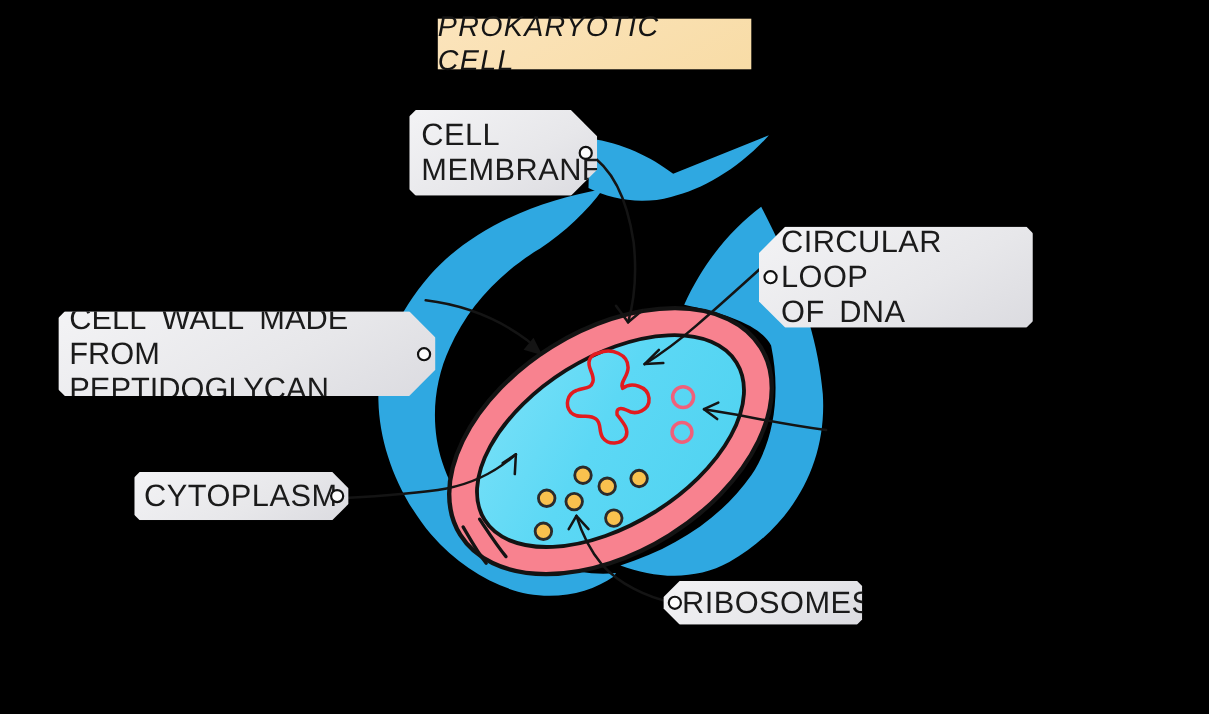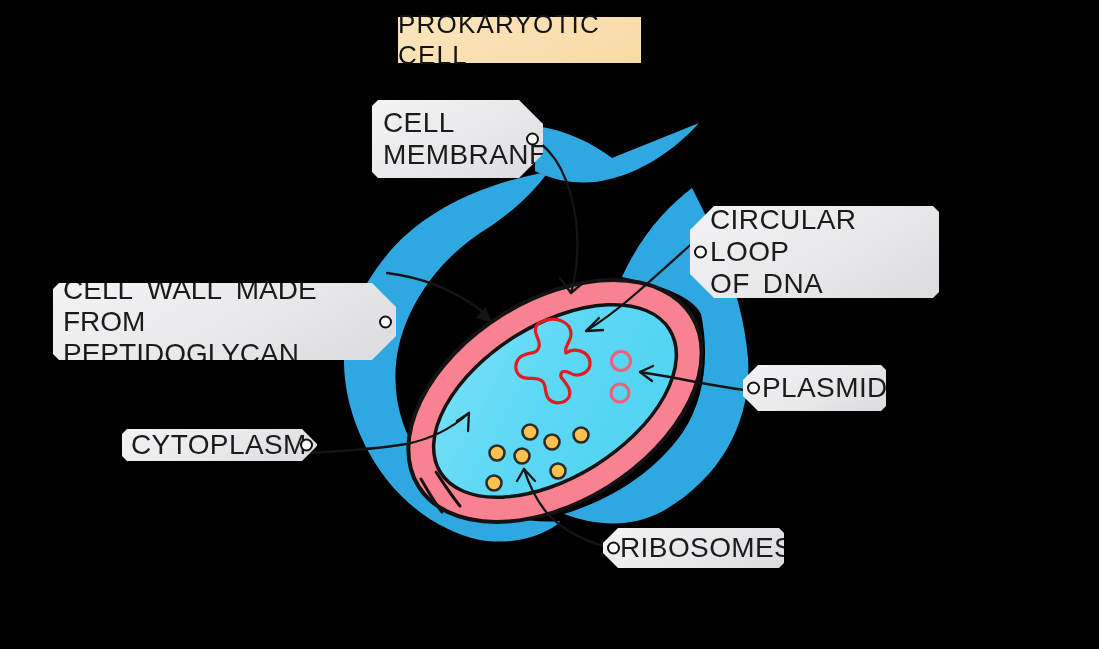--- a/index.html
+++ b/index.html
@@ -30,23 +30,23 @@
              calc(100% - 15px) 100%,5px 100%,0 calc(100% - 5px));}
   .tag-left.small{clip-path:polygon(15px 0,calc(100% - 5px) 0,100% 5px,100% calc(100% - 5px),
             calc(100% - 5px) 100%,15px 100%,0 calc(100% - 15px),0 15px);}
   .tag-text{font-size:28px;line-height:32px;letter-spacing:.4px;word-spacing:5px;
             color:#1b1b1b;white-space:pre-line;}
   .hole{position:absolute;width:9px;height:9px;border:2.5px solid #111;border-radius:50%;
         background:#fcfcfc;top:50%;transform:translateY(-50%);}
   .hole-r{right:4px;} .hole-l{left:4px;}
 
   
-  .title-box{position:absolute;left:398px;top:17px;width:243px;height:46px;
+  .title-box{position:absolute;left:398px;top:17px;width:285px;height:46px;
              background:linear-gradient(150deg,#FBE4BC 0%,var(--title_peach,#F8DCA6) 100%);
-             display:flex;align-items:center;justify-content:flex-start;}
+             display:flex;align-items:center;justify-content:flex-start;font-style:italic;}
   .title-text{font-size:26px;letter-spacing:1.2px;word-spacing:10px;color:#141414;}
 </style>
 </head>
 <body>
 
 <div class="stage">
 
   <svg viewBox="0 0 1099 649" width="1099" height="649">
     <defs>
       <linearGradient id="cytGrad" x1="0%" y1="0%" x2="100%" y2="100%">
@@ -156,26 +156,22 @@
 FROM PEPTIDOGLYCAN</span>
     <span class="hole hole-r"></span>
   </div>
 
   <div class="tag tag-left" style="left:690px;top:206px;width:249px;height:92px;">
     <span class="tag-text" style="padding-left:20px;">CIRCULAR LOOP
 OF DNA</span>
     <span class="hole hole-l"></span>
   </div>
 
-  <div class="tag tag-left small" style="left:743px;top:365px;width:143px;height:46px;">
-    <span class="tag-text" style="padding-left:19px;">PLASMID</span>
-    <span class="hole hole-l"></span>
-  </div>
 
-  <div class="tag tag-right small" style="left:122px;top:429px;width:195px;height:32px;">
+  <div class="tag tag-right small" style="left:122px;top:429px;width:195px;height:44px;">
     <span class="tag-text" style="padding-left:9px;">CYTOPLASM</span>
     <span class="hole hole-r"></span>
   </div>
 
   <div class="tag tag-left small" style="left:603px;top:528px;width:181px;height:40px;">
     <span class="tag-text" style="padding-left:17px;">RIBOSOMES</span>
     <span class="hole hole-l"></span>
   </div>
 
 </div>

